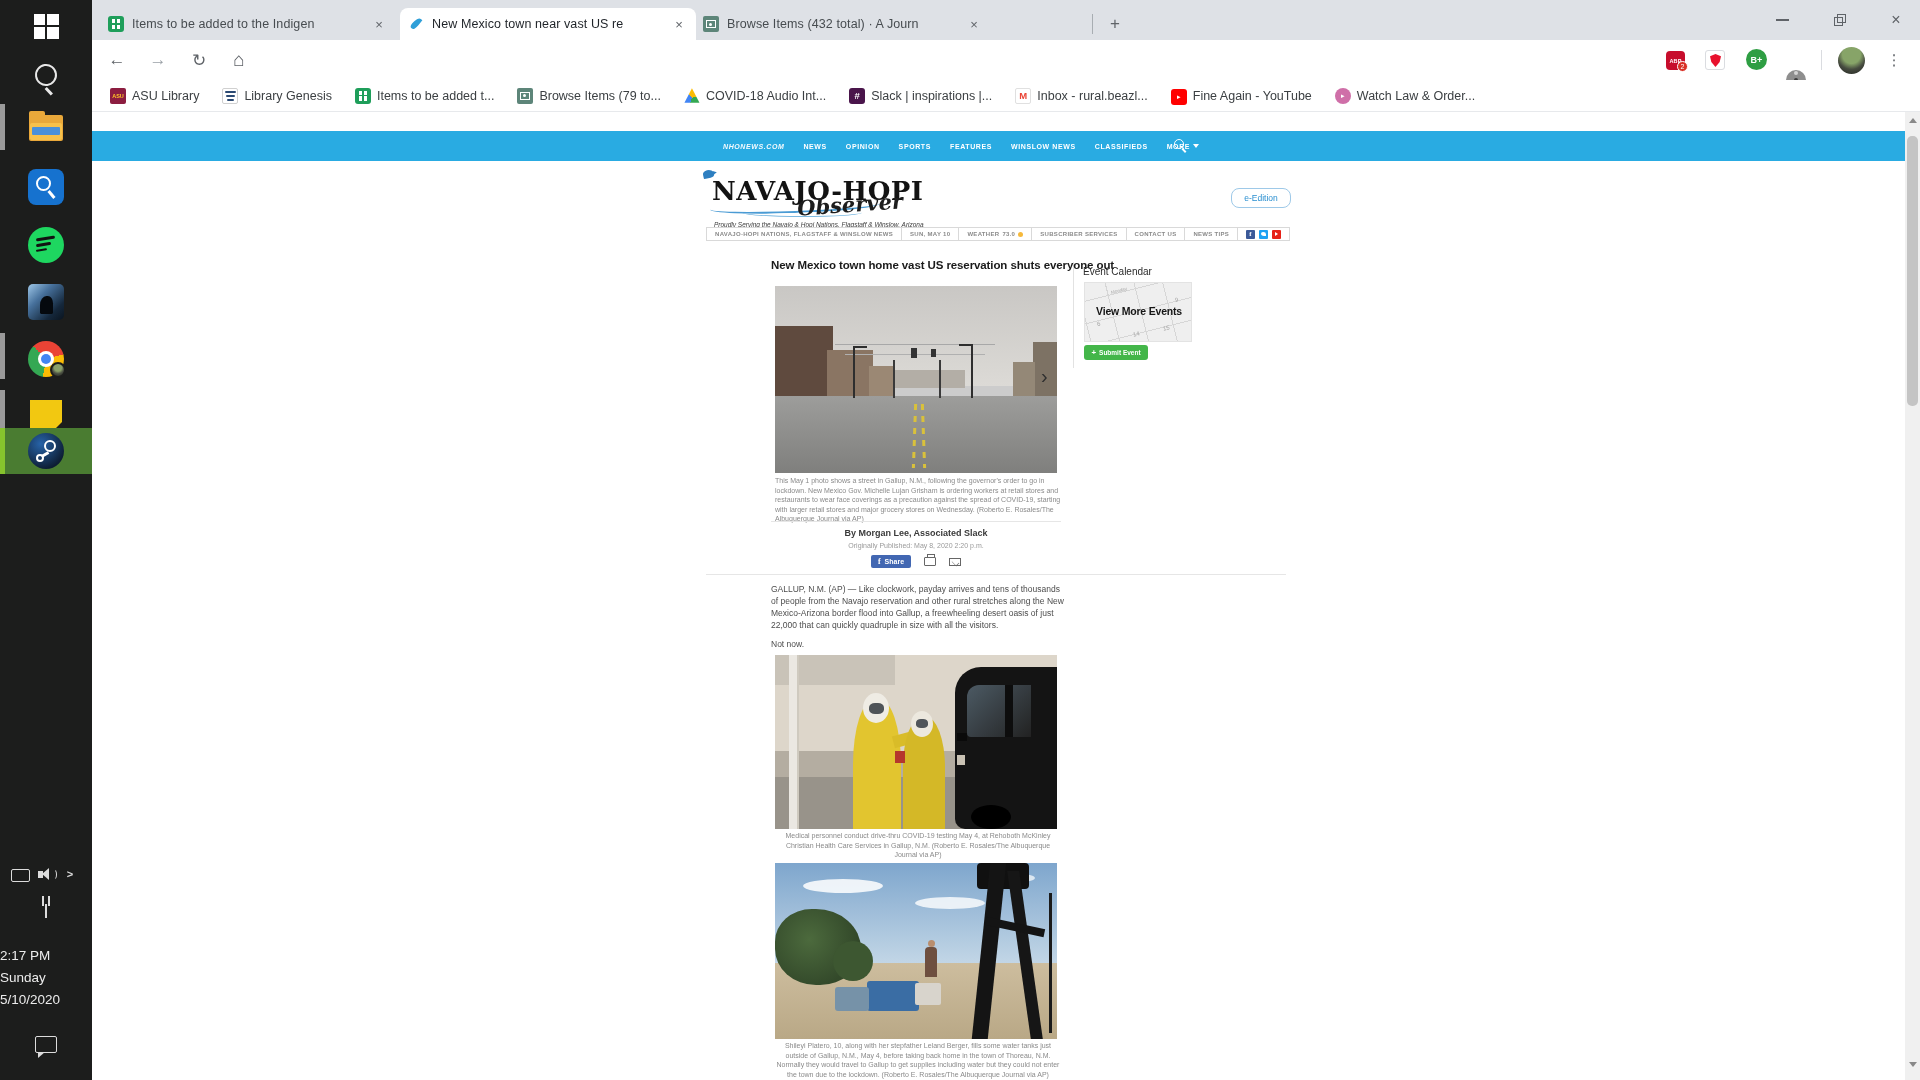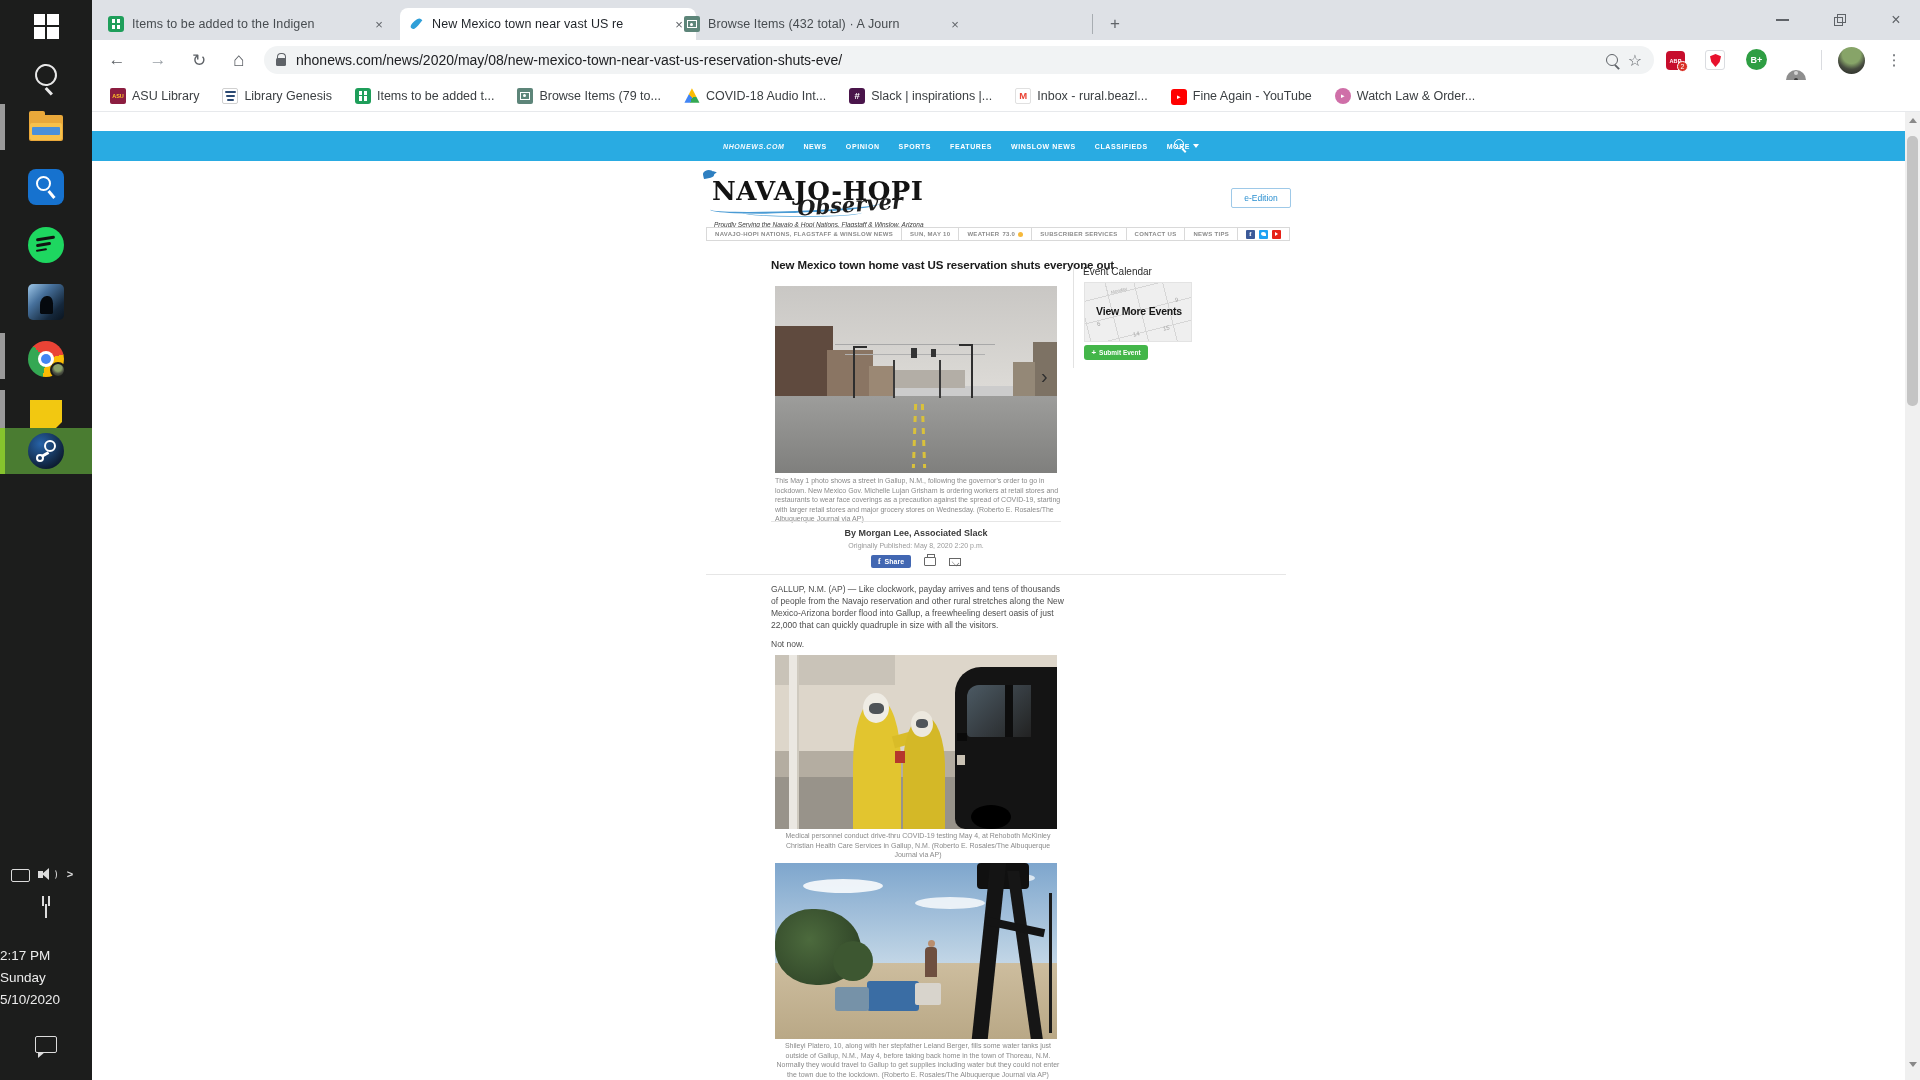--- a/index.html
+++ b/index.html
@@ -110,21 +110,21 @@
 .caret{width:0;height:0;border-left:3.5px solid transparent;border-right:3.5px solid transparent;border-top:4px solid #fff}
 .navmag{position:absolute;left:1174px;top:139px;width:10px;height:10px;border:1.8px solid #fff;border-radius:50%;cursor:pointer}
 .navmag::after{content:"";position:absolute;left:8px;top:8px;width:1.8px;height:5px;background:#fff;transform:rotate(-45deg)}
 .logoT{position:absolute;left:712px;top:176px;font-family:"DejaVu Serif",serif;font-weight:bold;font-size:26px;letter-spacing:.5px;color:#131313}
 .logoS{position:absolute;left:797px;top:192px;font-family:"DejaVu Serif",serif;font-style:italic;font-weight:bold;font-size:21px;color:#1d1d1d;transform:rotate(-4deg)}
 .swoosh1{position:absolute;left:710px;top:200px;width:170px;height:13px;border-bottom:2px solid #4a9bd4;border-radius:50%;transform:rotate(-2deg)}
 .swoosh2{position:absolute;left:742px;top:208px;width:120px;height:9px;border-bottom:1.5px solid #7db9e0;border-radius:50%}
 .bird{position:absolute;left:703px;top:170px;width:11px;height:8px;background:#2e7fc0;border-radius:70% 90% 60% 10%;transform:rotate(-12deg)}
 .bird::after{content:"";position:absolute;left:10px;top:2px;width:0;height:0;border-top:2.5px solid transparent;border-bottom:2.5px solid transparent;border-left:4px solid #2e7fc0}
 .tagline{position:absolute;left:714px;top:221px;font-size:6.5px;font-style:italic;color:#3c3c3c}
-.eedition{position:absolute;left:1231px;top:188px;width:60px;height:20px;border:1px solid #9ec9e8;border-radius:2px;color:#2a8fd0;font-size:8.5px;display:flex;align-items:center;justify-content:center;cursor:pointer;background:#fff}
+.eedition{position:absolute;left:1231px;top:188px;width:60px;height:20px;border:1px solid #9ec9e8;border-radius:8px;color:#2a8fd0;font-size:8.5px;display:flex;align-items:center;justify-content:center;cursor:pointer;background:#fff}
 .subnav{position:absolute;left:706px;top:227px;height:14px;display:flex}
 .sncell{display:flex;align-items:center;gap:3px;padding:0 8px;border:1px solid #d9d9d9;border-left:none;background:#fff;font-size:6px;font-weight:bold;color:#8a8a8a;letter-spacing:.3px;white-space:nowrap;cursor:pointer}
 .sncell:first-child{border-left:1px solid #d9d9d9}
 .sun{width:5px;height:5px;background:#f6b93b;border-radius:50%}
 .soc{width:9px;height:9px;border-radius:1px;display:flex;align-items:center;justify-content:center;color:#fff;cursor:pointer}
 .socfb{background:#3b5998;font-size:7px;font-family:"Liberation Serif",serif;font-weight:bold}
 .soctw{background:#1da1f2;position:relative}
 .soctw i{width:5px;height:4px;background:#fff;border-radius:60% 80% 20% 90%}
 .socyt{background:#e62117}
 .socyt i{width:0;height:0;border-top:2px solid transparent;border-bottom:2px solid transparent;border-left:3.5px solid #fff}
@@ -254,21 +254,21 @@
       <span class="tabtitle">Items to be added to the Indigen</span>
       <span class="tabclose">×</span>
     </div>
     <div class="tab active" style="left:308px">
       <span class="fav fav-feather">
           <i></i>
         </span>
       <span class="tabtitle">New Mexico town near vast US re</span>
       <span class="tabclose">×</span>
     </div>
-    <div class="tab" style="left:584px">
+    <div class="tab" style="left:603px">
       <span class="fav fav-omeka">
           <i></i>
           <b></b>
         </span>
       <span class="tabtitle">Browse Items (432 total) · A Journ</span>
       <span class="tabclose">×</span>
     </div>
     <div class="abs" style="left:1000px;top:14px;width:1px;height:20px;background:#a8adb2"></div>
     <div class="tab flexc" style="left:1008px;width:30px;padding:0;font-size:17px;color:#5f6368;justify-content:center">+</div>
     <div class="wc" style="left:1667px">
@@ -281,26 +281,20 @@
         </span>
       </div>
     <div class="wc" style="left:1781px;font-size:16px">×</div>
   </div>
 
   <div class="toolbar"></div>
   <div class="navbtn" style="left:103px">←</div>
   <div class="navbtn" style="left:144px;color:#9aa0a6">→</div>
   <div class="navbtn" style="left:185px">↻</div>
   <div class="navbtn" style="left:225px;font-size:19px">⌂</div>
-  <div class="urlbar">
-    <span class="lock"></span>
-    <span class="urltext">nhonews.com/news/2020/may/08/new-mexico-town-near-vast-us-reservation-shuts-eve/</span>
-    <span class="omnimag"></span>
-    <span class="star">☆</span>
-  </div>
   <div class="ext abp" style="left:1666px;top:51px">ABP</div>
   <div class="badge" style="left:1677px;top:61px">2</div>
   <div class="ext shieldbox" style="left:1705px;top:50px">
       <i></i>
     </div>
   <div class="ext bplus" style="left:1746px;top:49px">B+</div>
   <div class="ext film" style="left:1786px;top:50px">
       <i style="left:8px;top:1px"></i>
       <i style="left:2px;top:10px"></i>
       <i style="left:13px;top:10px"></i>

